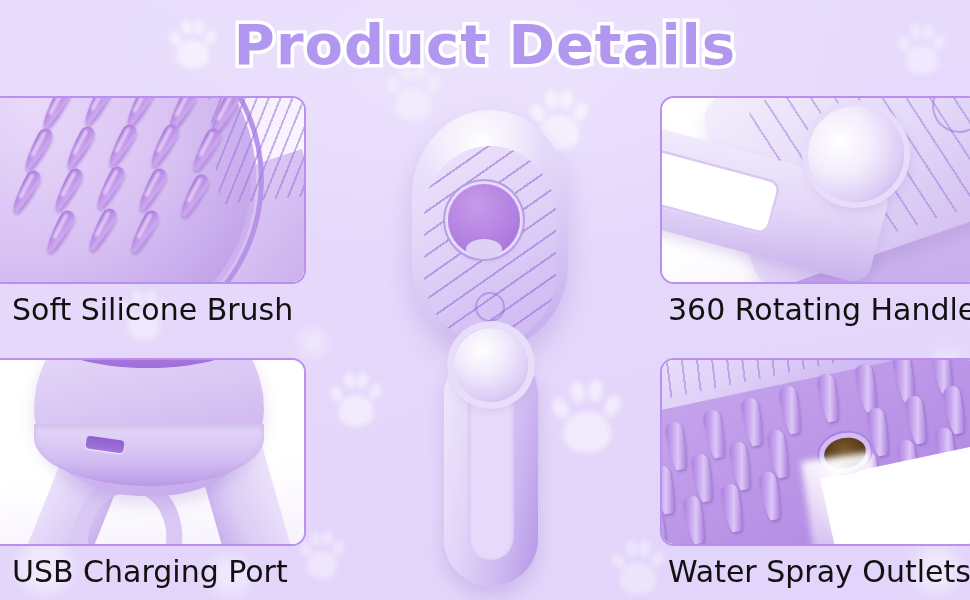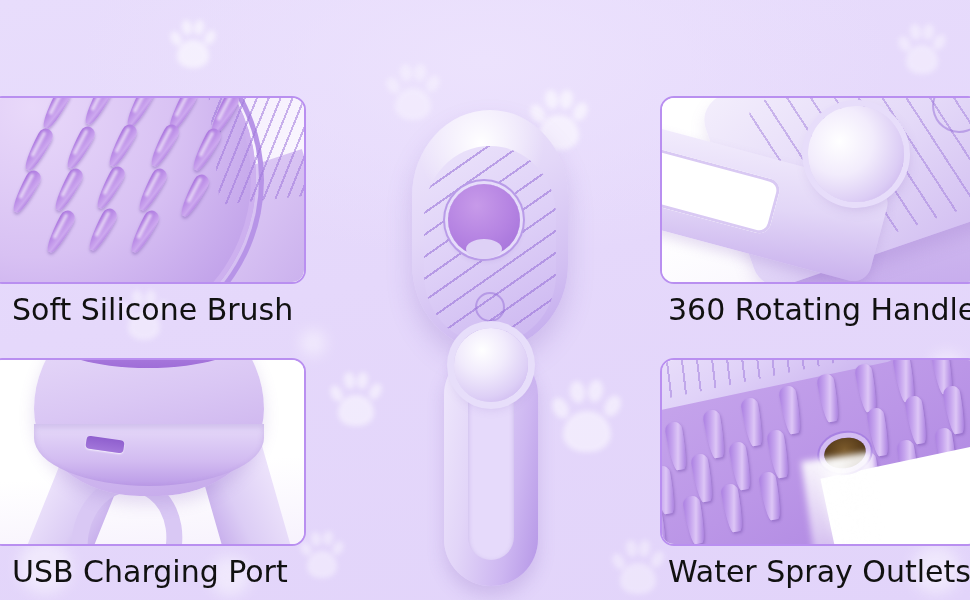--- a/index.html
+++ b/index.html
@@ -500,20 +500,21 @@
     <div class="toe t4"></div>
     <div class="pad"></div>
   </div>
 
   <div class="blob" style="left:18px;top:540px;width:54px;height:54px;"></div>
   <div class="blob" style="left:210px;top:556px;width:40px;height:40px;"></div>
   <div class="blob" style="left:912px;top:546px;width:48px;height:48px;"></div>
   <div class="blob" style="left:300px;top:330px;width:26px;height:26px;"></div>
   <div class="blob" style="left:930px;top:352px;width:34px;height:34px;"></div>
 
+  <div id="title">Product Details</div>
 
   <div class="panel" id="panel-brush">
     <div class="frame">
       <div class="art art-brush">
         <div class="brush-tail"></div>
         <div class="brush-rim"></div>
         <div class="brush-disc"></div>
         <div class="comb-edge"></div>
         <div class="bristle" style="left:48px;top:-16px;transform:rotate(28deg);"></div>
         <div class="bristle" style="left:90px;top:-20px;transform:rotate(28deg);"></div>

